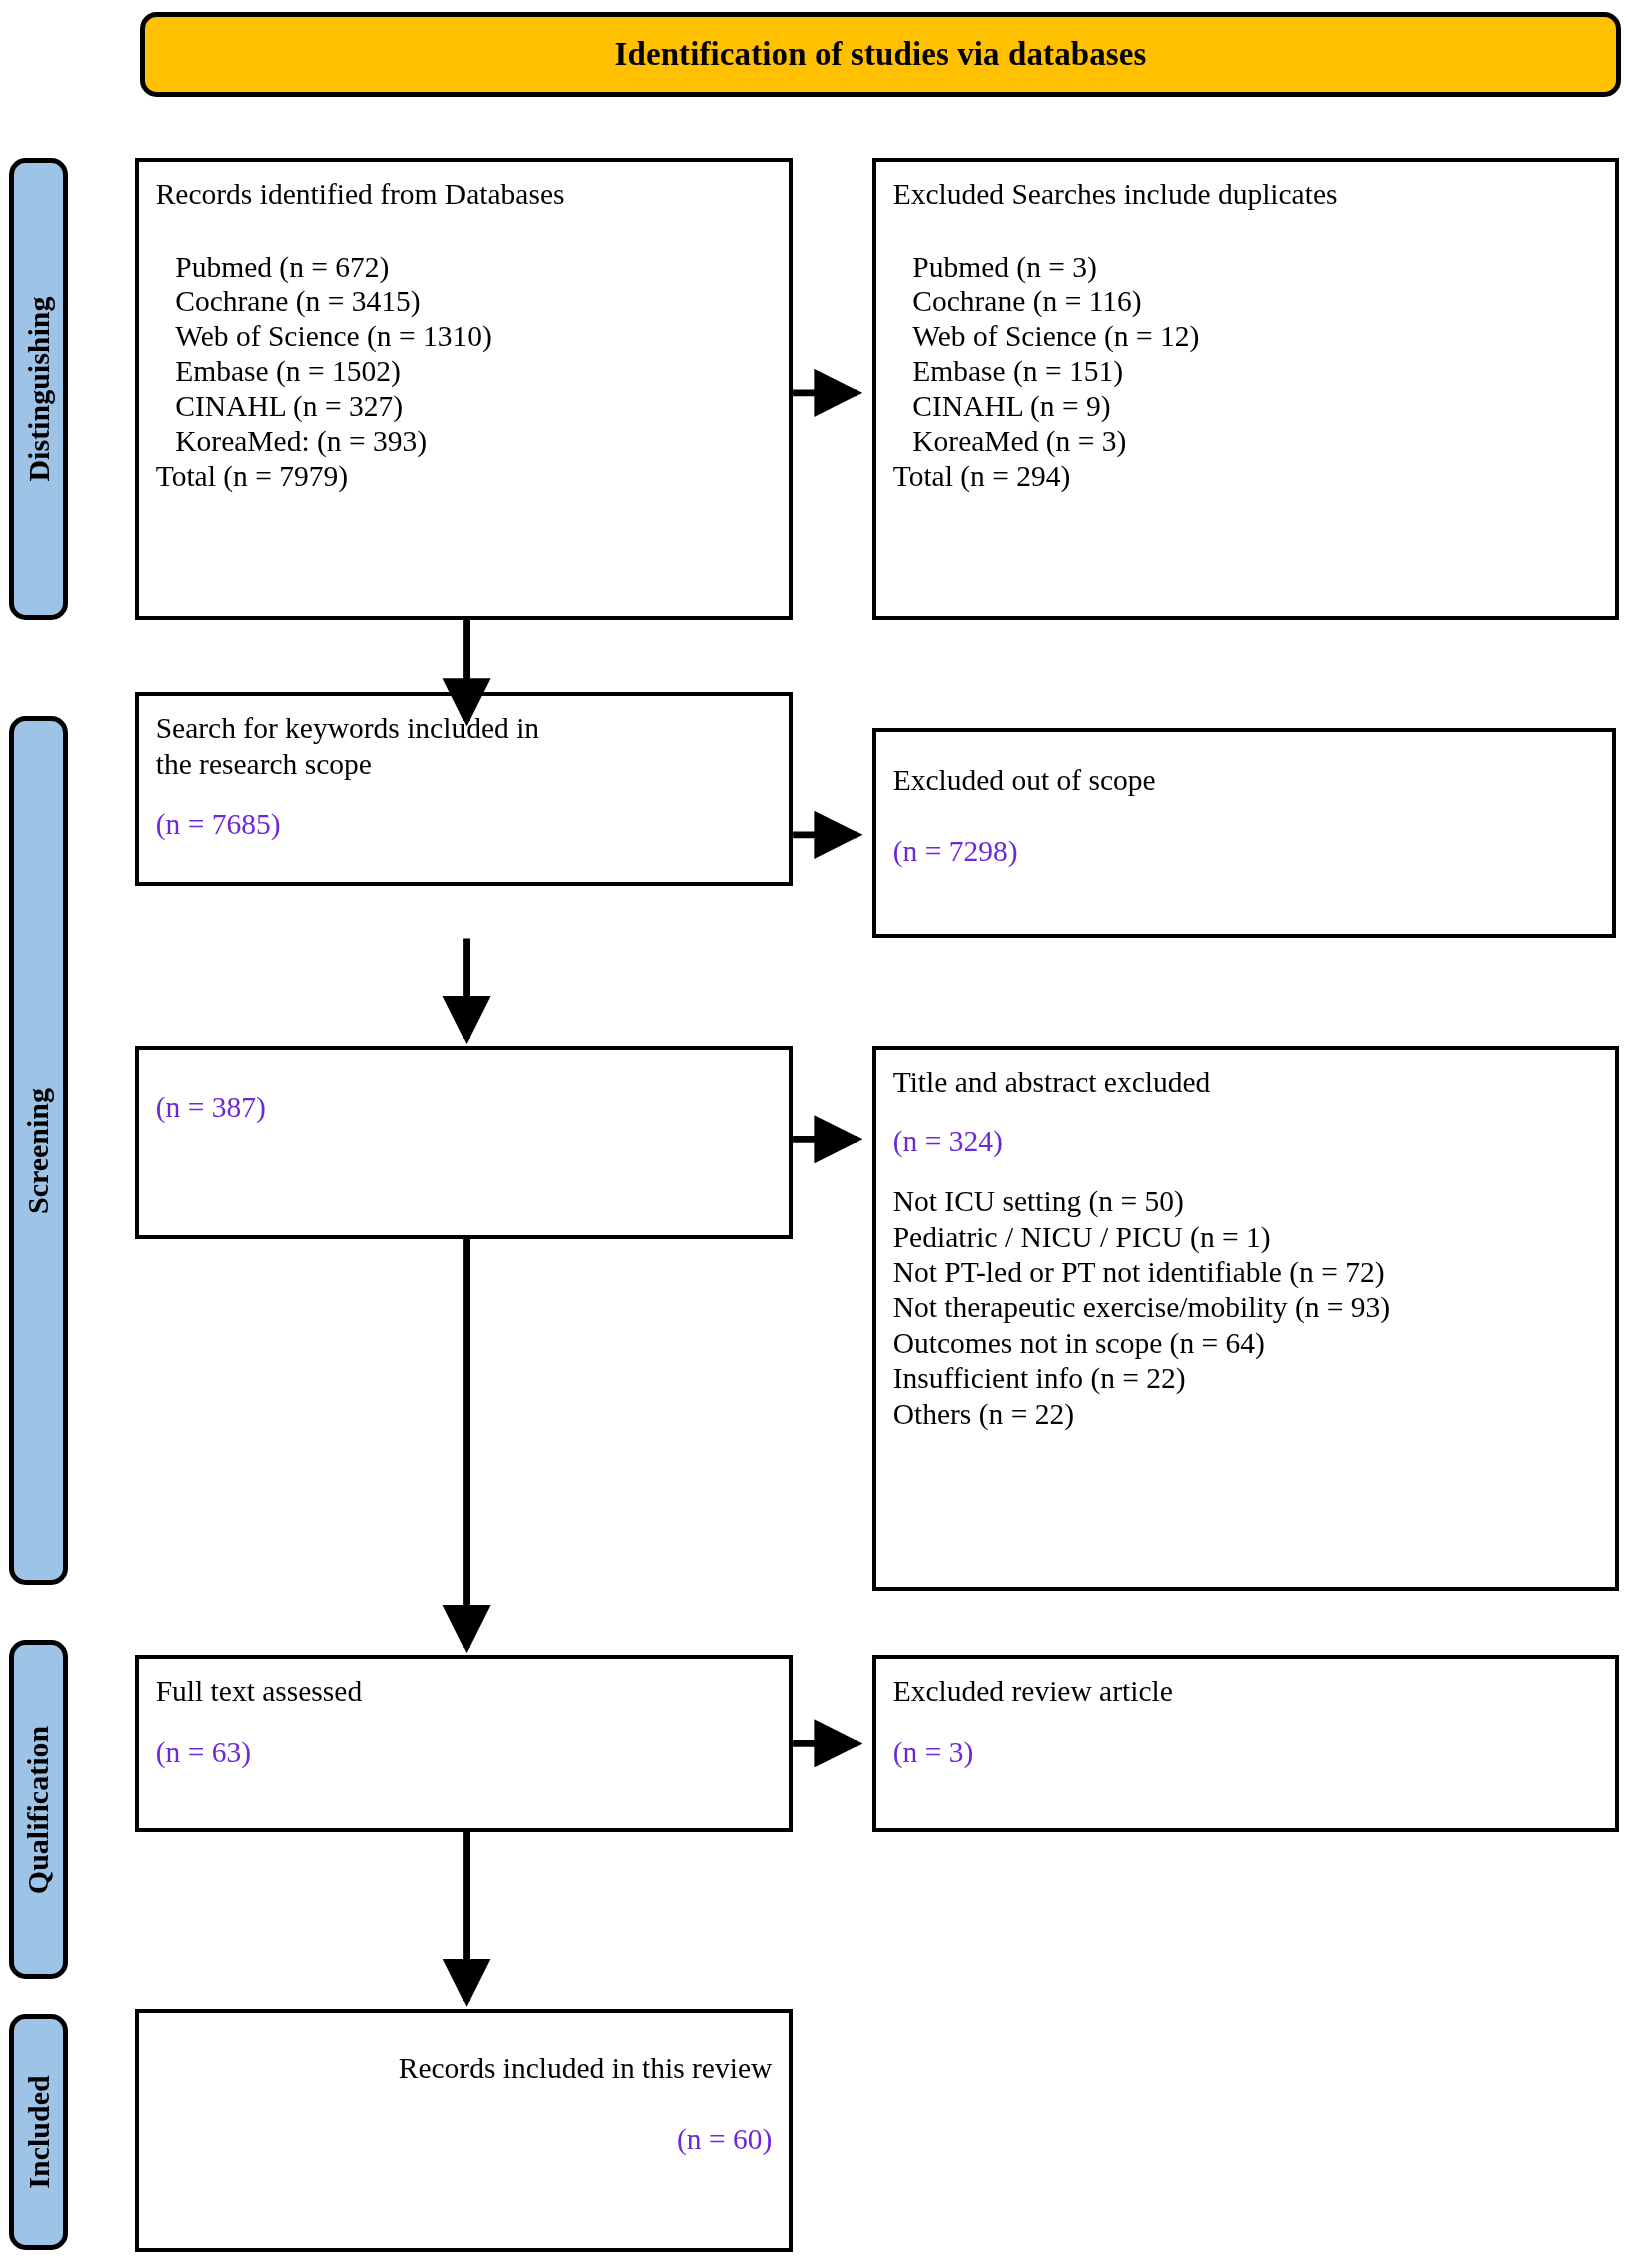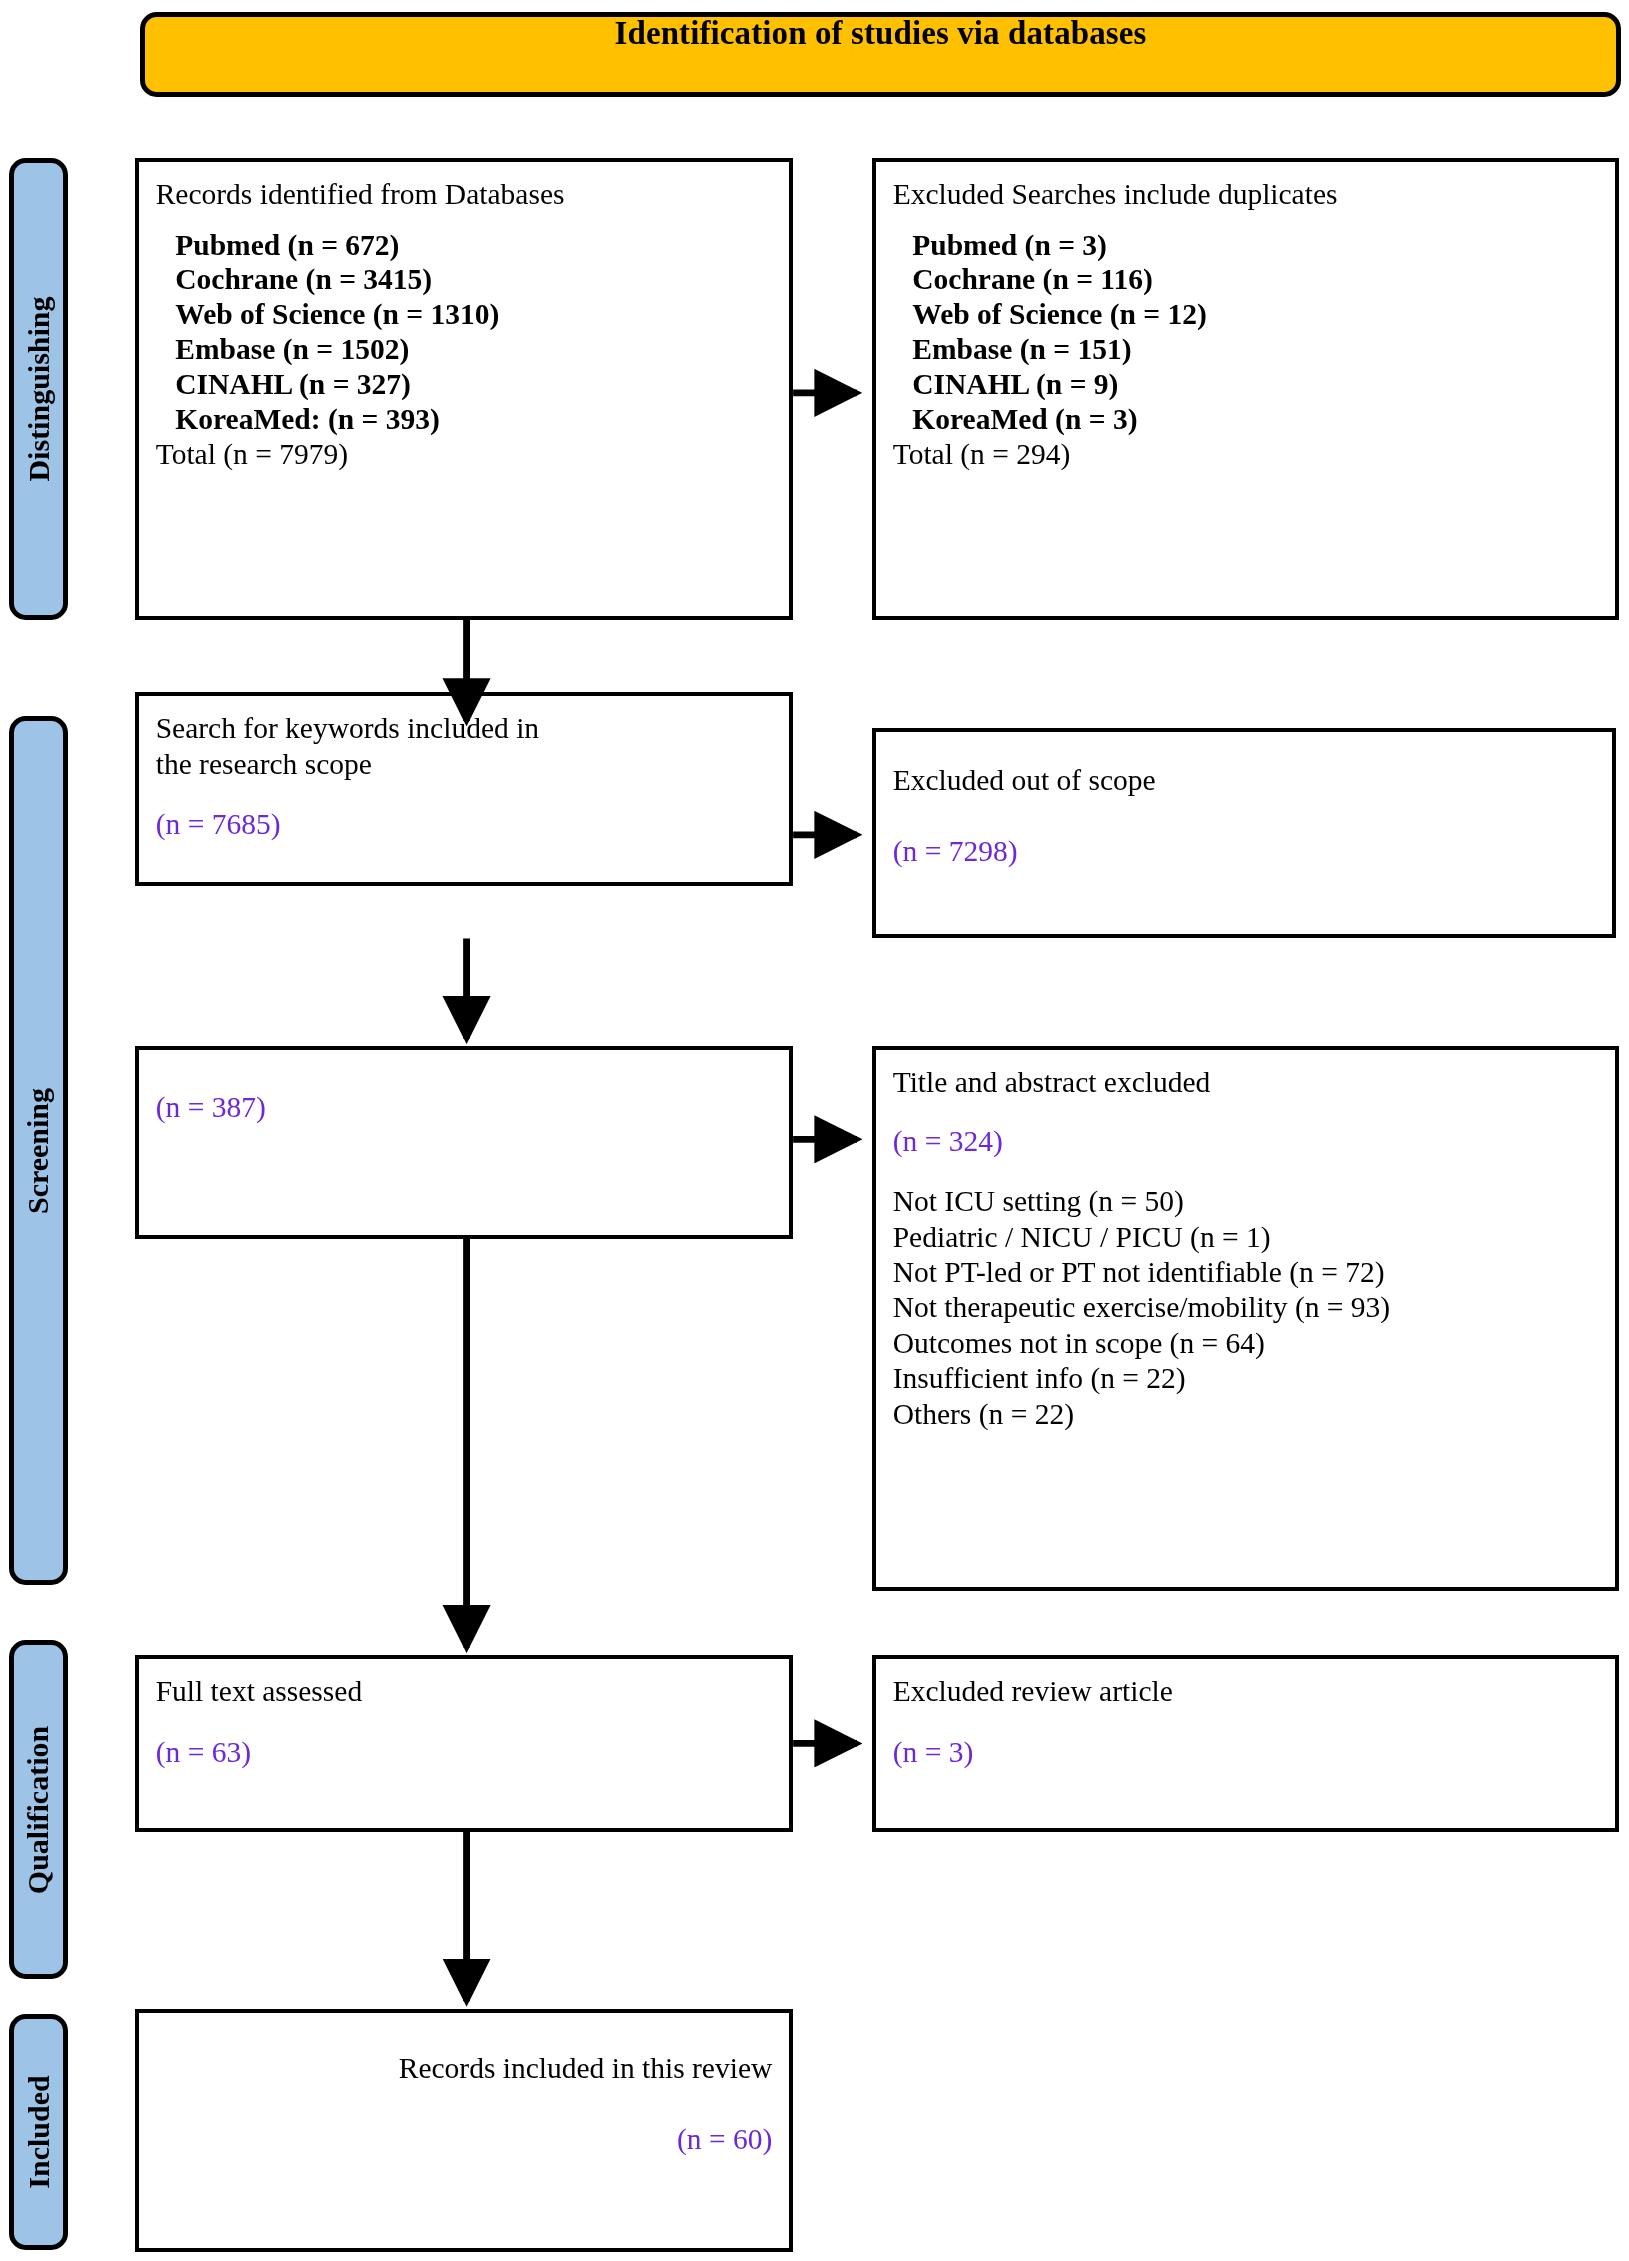--- a/index.html
+++ b/index.html
@@ -24,20 +24,21 @@
     position: absolute;
     left: 140px;
     top: 12.3px;
     width: 1481px;
     height: 85px;
     background: #ffc000;
     border: 5.4px solid #000000;
     border-radius: 16.7px;
     box-sizing: border-box;
     display: flex;
+    align-items: center;
     justify-content: center;
   }
   .header-bar .title {
     font-weight: bold;
     font-size: 33px;
     color: #000000;
     letter-spacing: 0.1px;
     line-height: 1;
   }
 
@@ -71,23 +72,22 @@
     box-sizing: border-box;
     padding: 14.7px 16.7px 9.8px 16.7px;
   }
   .box-title {
     font-size: 29.5px;
     line-height: 1.22;
     color: #000000;
     white-space: pre-wrap;
   }
   .sub-list {
-    margin-top: 15px;
+    margin-top: 37px;
     padding-left: 19.6px;
-    font-weight: bold;
   }
   .sub-list .sub-item {
     font-size: 29.5px;
     line-height: 1.18;
     color: #000000;
     white-space: nowrap;
   }
   .total-line {
     font-size: 29.5px;
     line-height: 1.18;

